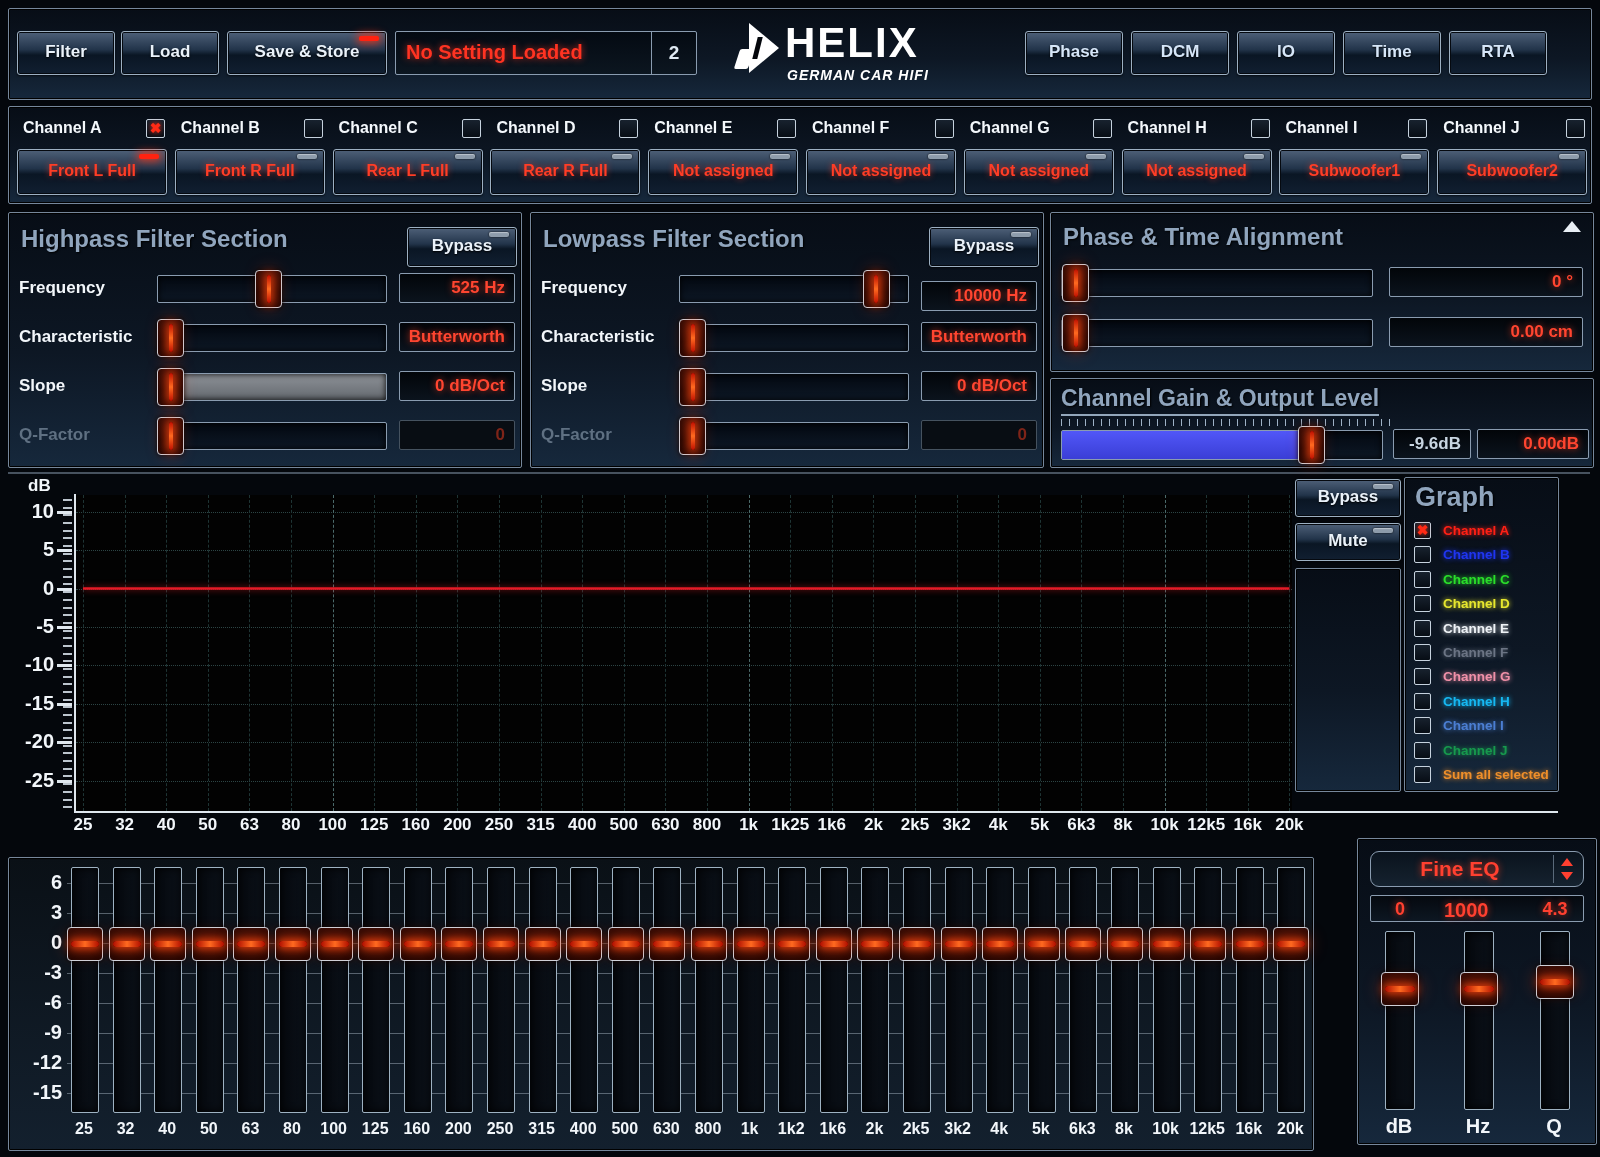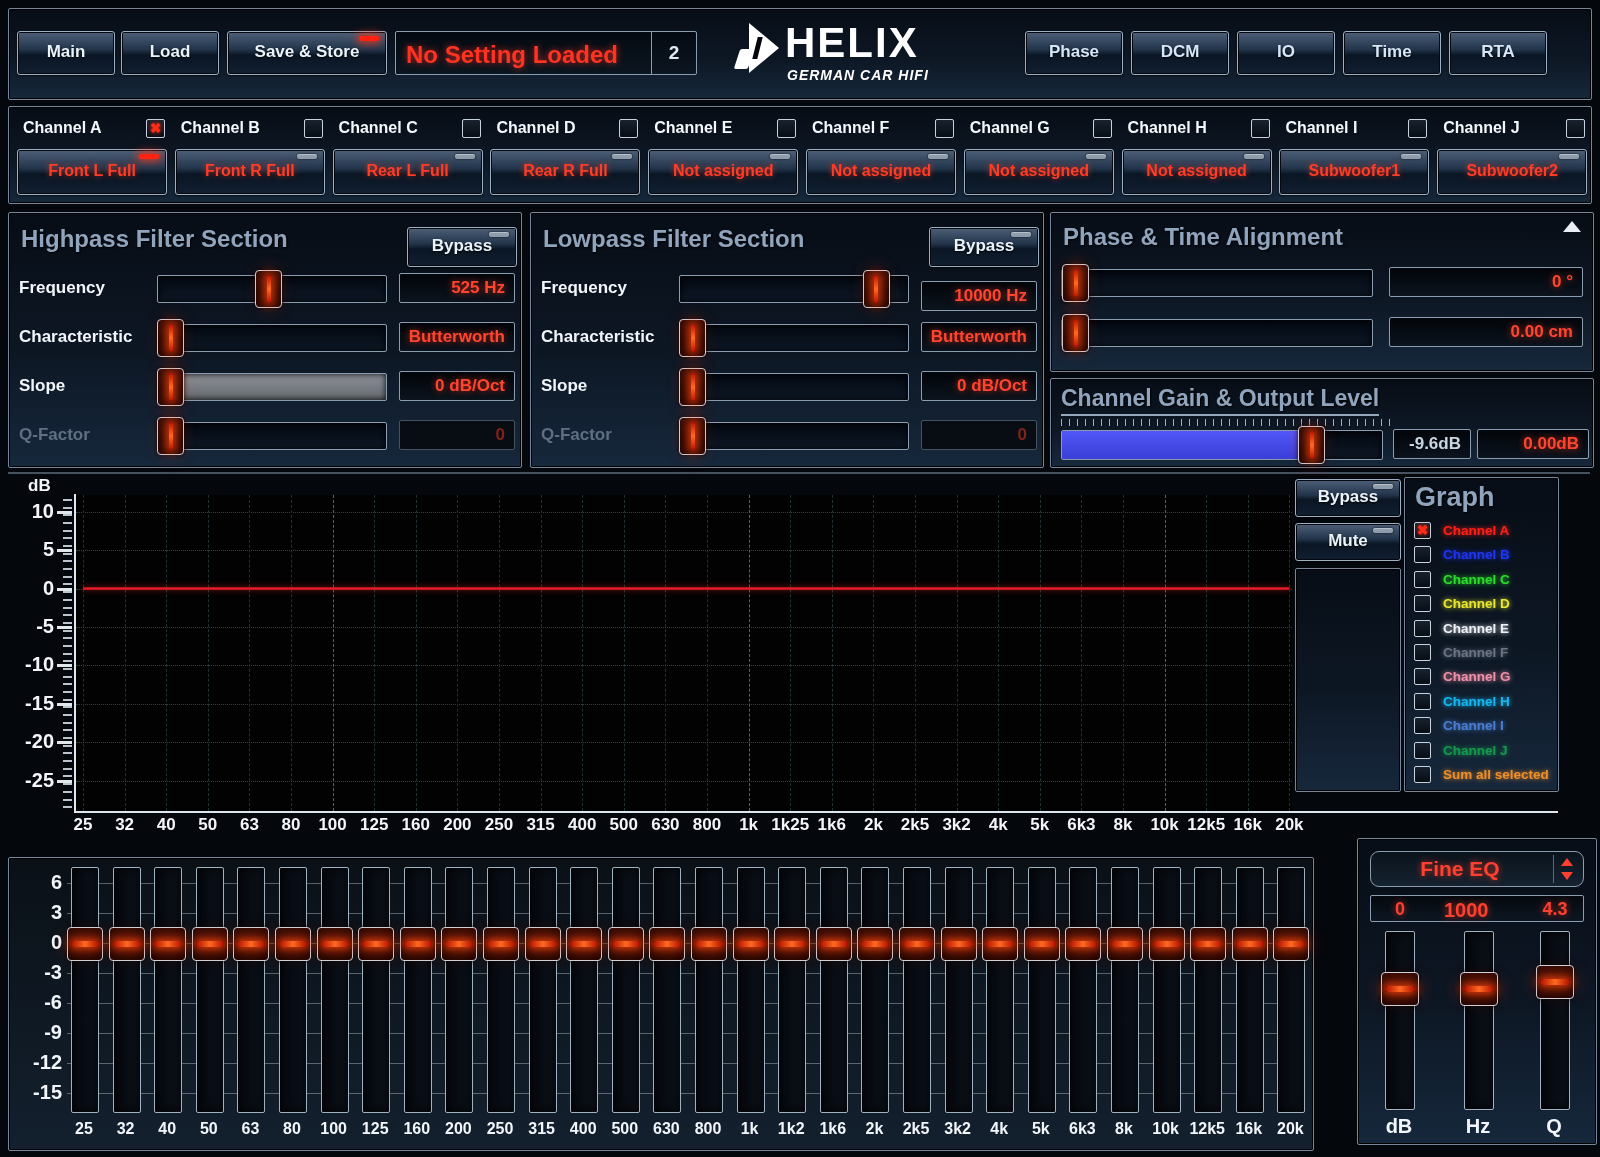--- a/index.html
+++ b/index.html
@@ -57,28 +57,28 @@
     background:linear-gradient(90deg,#05080d,#0b1119);box-shadow:inset 0 0 8px #000;}
   .tri-up{width:0;height:0;border-left:6px solid transparent;border-right:6px solid transparent;border-bottom:8px solid #ff4030;}
   .tri-down{width:0;height:0;border-left:6px solid transparent;border-right:6px solid transparent;border-top:8px solid #ff4030;}
 </style>
 </head>
 <body>
 
 <div class="app">
 
   <div class="panel" style="left:8px;top:8px;width:1582px;height:90px;">
-    <div class="btn" style="left:8px;top:22px;width:96px;height:42px;line-height:40px;">Main</div>
+    <div class="btn" style="left:8px;top:22px;width:96px;height:42px;line-height:40px;">Filter</div>
     <div class="btn" style="left:112px;top:22px;width:96px;height:42px;line-height:40px;">Load</div>
     <div class="btn" style="left:218px;top:22px;width:158px;height:42px;line-height:40px;text-align:center;">
       <span class="led on"></span>
       <span>Save &amp; Store</span>
     </div>
     <div style="position:absolute;left:386px;top:22px;width:300px;height:42px;border:1px solid #8a9cb0;background:linear-gradient(180deg,#040a12,#0c1620);border-radius:2px;">
-      <span style="position:absolute;left:10px;top:9px;color:#ff3322;font-weight:700;font-size:24px;text-shadow:0 0 7px rgba(255,50,30,.75);">No Setting Loaded</span>
+      <span style="position:absolute;left:10px;top:9px;color:#ff3322;font-weight:700;font-size:20px;text-shadow:0 0 7px rgba(255,50,30,.75);">No Setting Loaded</span>
       <span style="position:absolute;right:0;top:0;width:44px;height:42px;line-height:42px;text-align:center;border-left:1px solid #8a9cb0;color:#dfe9f2;font-weight:700;font-size:19px;">2</span>
     </div>
     <div style="position:absolute;left:726px;top:10px;width:240px;height:70px;">
       <span style="position:absolute;left:0;top:4px;width:44px;height:50px;">
         <span style="position:absolute;left:2px;top:26px;width:14px;height:20px;background:#fff;transform:skewX(-18deg);border-radius:2px;"></span>
         <span style="position:absolute;left:14px;top:0;width:0;height:0;border-top:25px solid transparent;border-bottom:25px solid transparent;border-left:30px solid #fff;"></span>
         <span style="position:absolute;left:20px;top:14px;width:5px;height:22px;background:#04070c;transform:skewX(-14deg);"></span>
       </span>
       <span style="position:absolute;left:50px;top:0;color:#fff;font-weight:700;font-size:42px;letter-spacing:2px;">HELIX</span>
       <span style="position:absolute;left:52px;top:48px;color:#fff;font-weight:700;font-style:italic;font-size:14px;letter-spacing:1px;">GERMAN CAR HIFI</span>

